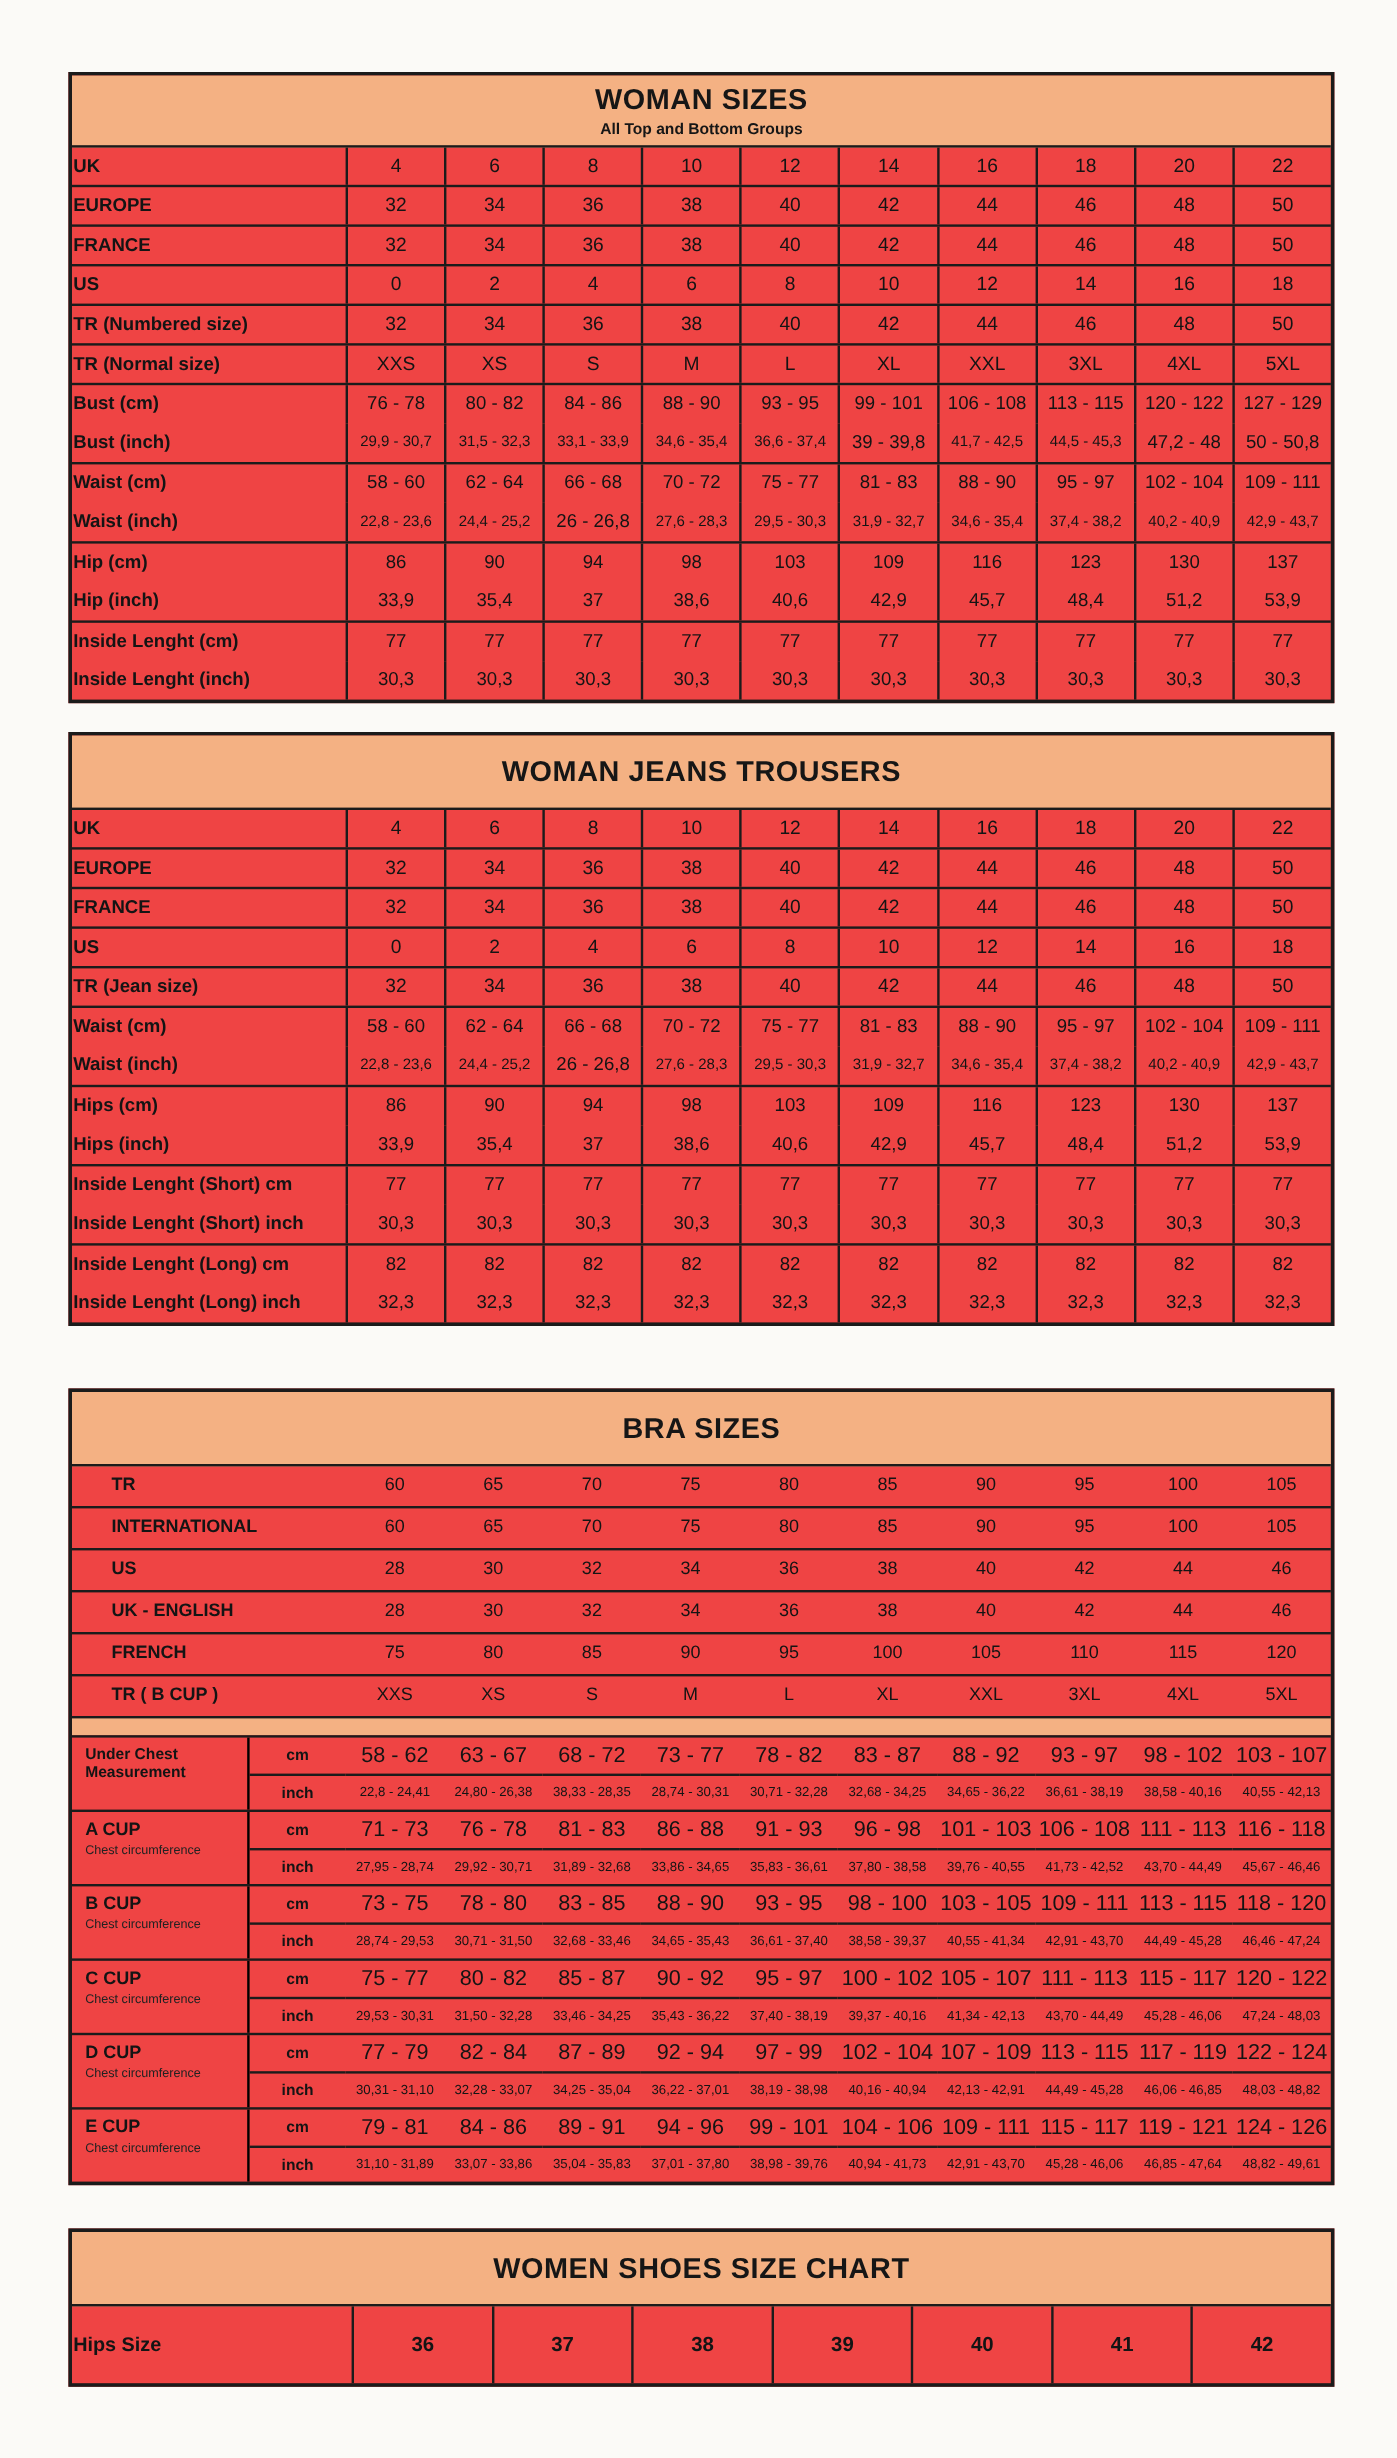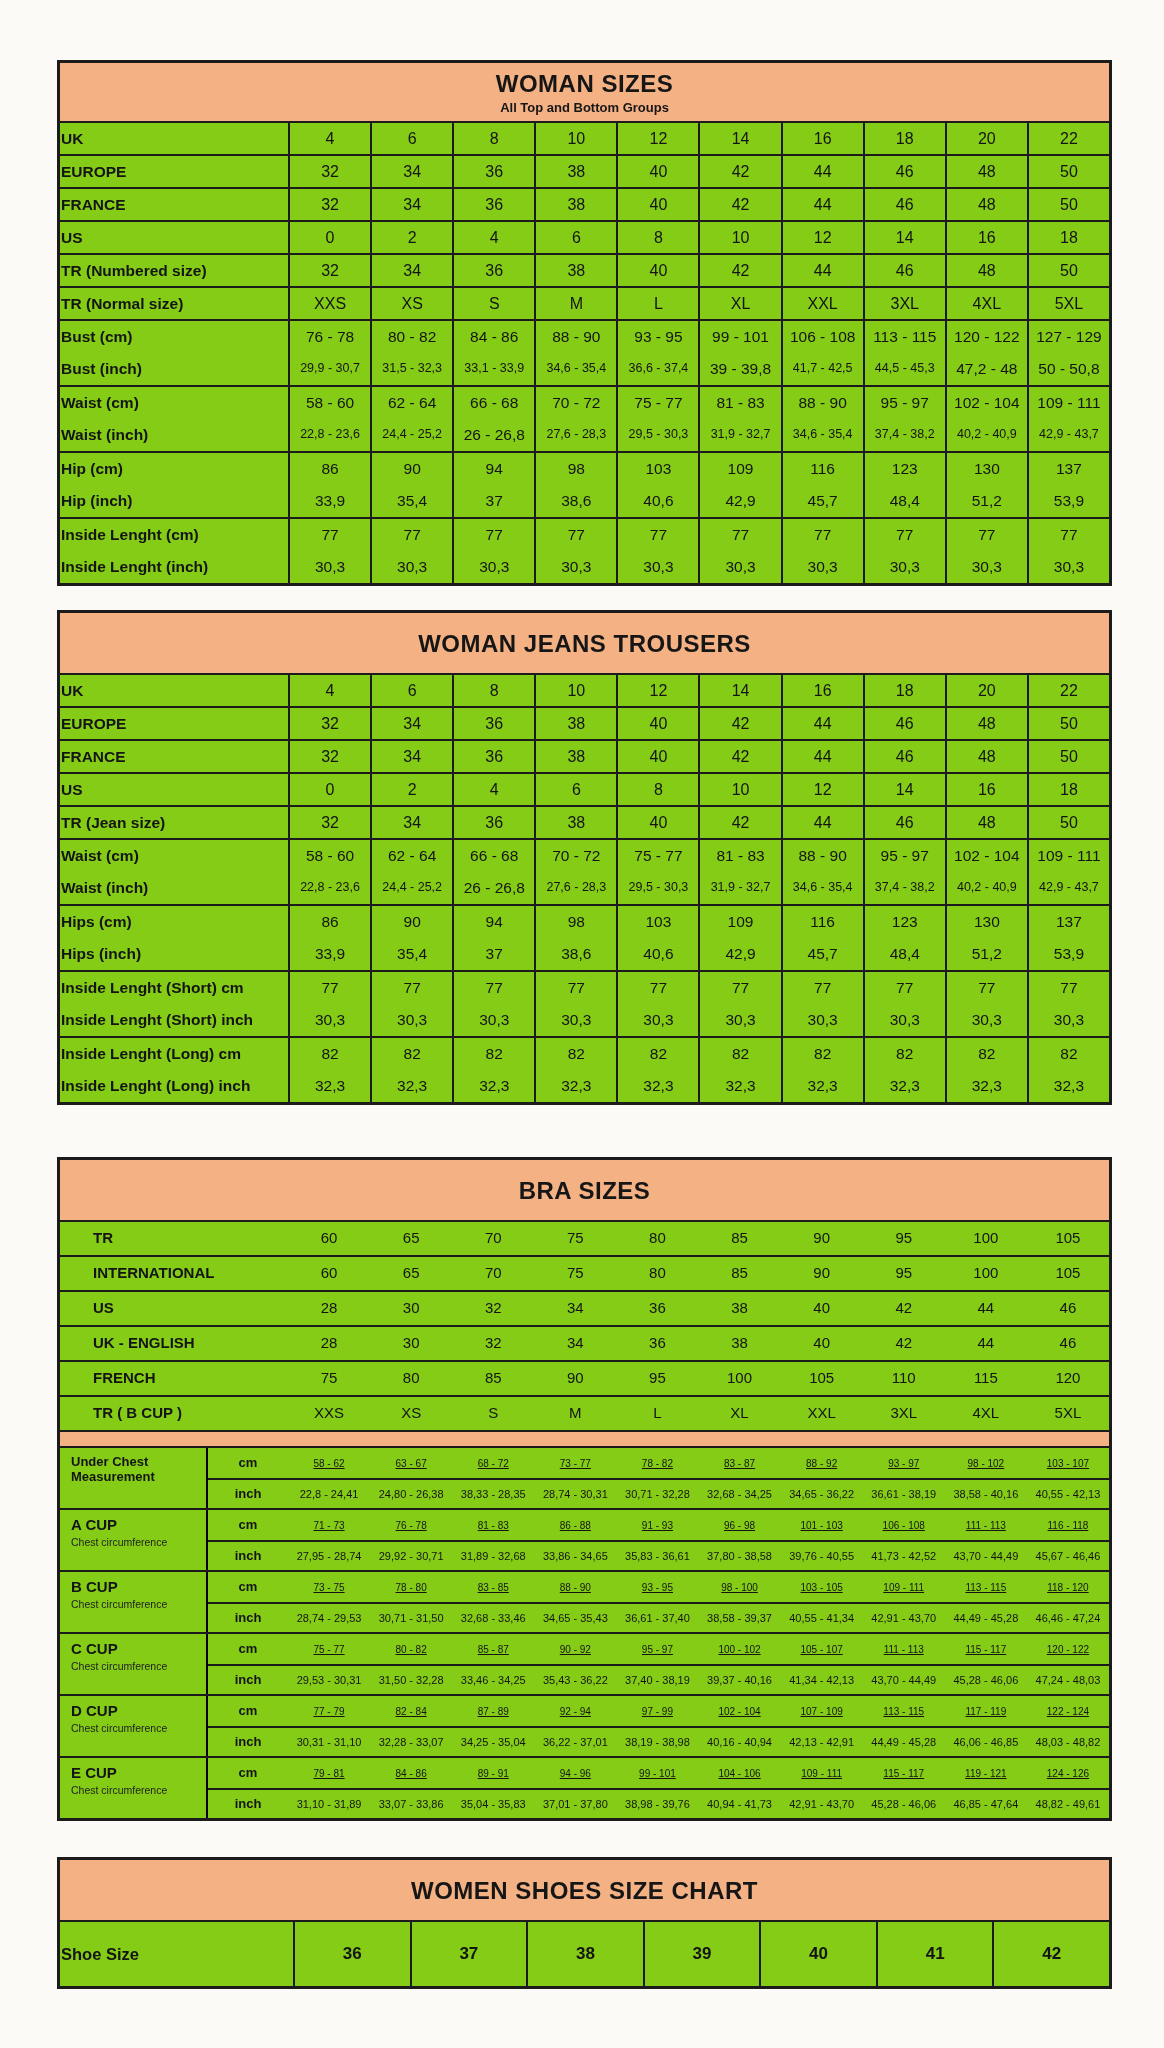--- a/index.html
+++ b/index.html
@@ -8,21 +8,21 @@
     width:1164px;height:2048px;
     background:#fbfaf7;
     font-family:"Liberation Sans",sans-serif;
     color:#141414;
     -webkit-font-smoothing:antialiased;
     overflow:hidden;
   }
   .page{box-sizing:border-box;width:1164px;padding:60px 52px 0 57px;}
   .tbl{
     border:3px solid #1b1b1b;
-    background:#84cc16;
+    background:#ef4444;
     box-sizing:border-box;
   }
   .tbl + .tbl{margin-top:24px;}
   .gap-lg{margin-top:52px !important;}
   .gap-md{margin-top:36px !important;}
 
   
   .thead{
     background:#f4b183;
     text-align:center;
@@ -81,21 +81,21 @@
     border-right:2px solid #000000;
   }
   .cup-name{font-weight:bold;font-size:15px;line-height:1.15;}
   .cup-sub{font-size:10.5px;margin-top:2px;color:#222;}
   .gname.wrap .cup-name{font-size:13px;}
   .bgroup .unit{
     font-weight:bold;font-size:13px;
     min-height:30px;
   }
   .bgroup .val{min-height:30px;padding:3px 1px;}
-  .bgroup .v-md{font-size:10px;text-decoration:underline;}
+  .bgroup .v-md{font-size:18px;}
   .bgroup .v-sm{font-size:11px;}
   .bgroup .rt{border-top:2px solid #1b1b1b;}
 
   
   .shoe-size .cell{min-height:64px;}
   .shoe-size .val{font-weight:bold;font-size:17px;}
   .shoe-size .lab{font-size:16.5px;}
   .shoe-heel .cell{min-height:39px;}
   .shoe-heel .val{font-size:14px;}
   .shoe-heel .lab{font-size:16px;}
@@ -777,21 +777,21 @@
       </div>
   </section>
 
   <section class="tbl gap-md">
     <header class="thead no-sub">
       <div class="t-title">WOMEN SHOES SIZE CHART</div>
     </header>
     <div>
         <div class="block shoe-size">
           <div class="trow cols8 ">
-            <div class="cell lab">Shoe Size</div>
+            <div class="cell lab">Hips Size</div>
             <div class="cell val v-md">36</div>
             <div class="cell val v-md">37</div>
             <div class="cell val v-md">38</div>
             <div class="cell val v-md">39</div>
             <div class="cell val v-md">40</div>
             <div class="cell val v-md">41</div>
             <div class="cell val v-md">42</div>
           </div>
         </div>
       </div>

